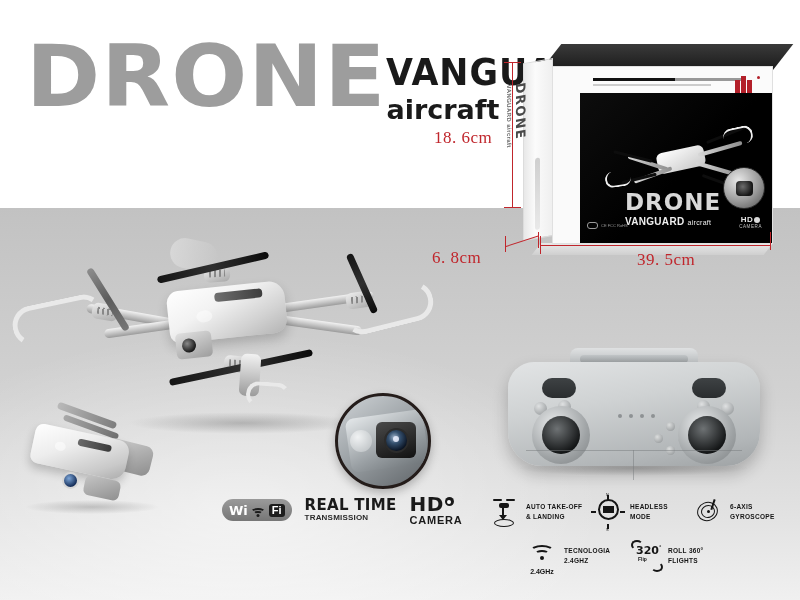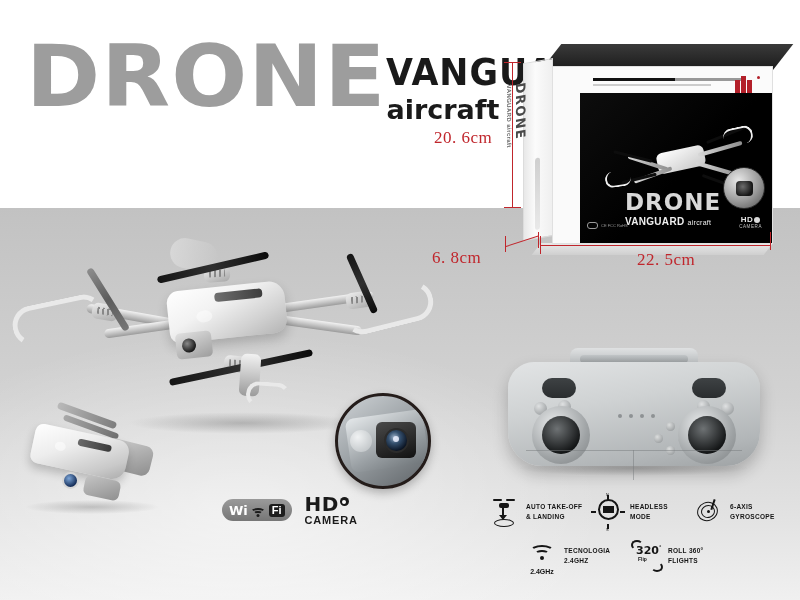--- a/index.html
+++ b/index.html
@@ -358,31 +358,31 @@
         <div class="hd-t"><span>HD</span><b></b></div>
         <div class="hd-b">CAMERA</div>
       </div>
     </div>
   </div>
 
   <div>
     <div class="rule rule-v" style="left:512px;top:62px;height:146px;"></div>
     <div class="cap" style="left:504px;top:62px;width:17px;height:1.3px;"></div>
     <div class="cap" style="left:504px;top:207px;width:17px;height:1.3px;"></div>
-    <div class="dim dim-h">20. 6cm</div>
+    <div class="dim dim-h">18. 6cm</div>
 
     <div class="rule rule-h" style="left:506px;top:246px;width:34px;transform:rotate(-18deg);transform-origin:left center;"></div>
     <div class="cap" style="left:505px;top:236px;width:1.3px;height:16px;"></div>
     <div class="cap" style="left:538px;top:232px;width:1.3px;height:16px;"></div>
     <div class="dim dim-d">6. 8cm</div>
 
     <div class="rule rule-h" style="left:540px;top:245px;width:231px;"></div>
     <div class="cap" style="left:540px;top:236px;width:1.3px;height:18px;"></div>
     <div class="cap" style="left:770px;top:232px;width:1.3px;height:18px;"></div>
-    <div class="dim dim-w">22. 5cm</div>
+    <div class="dim dim-w">39. 5cm</div>
   </div>
 
   <div class="drone-main">
     <div class="dm-shadow"></div>
 
     <div class="dm-arm" style="left:78px;top:96px;width:98px;transform:rotate(10deg);"></div>
     <div class="dm-arm" style="left:262px;top:82px;width:104px;transform:rotate(-8deg);"></div>
     <div class="dm-arm" style="left:96px;top:108px;width:80px;transform:rotate(-8deg);"></div>
     <div class="dm-arm" style="left:258px;top:104px;width:96px;transform:rotate(8deg);"></div>
 
@@ -465,20 +465,24 @@
     <div class="wifi-pill">
       <span class="wtxt">Wi</span>
       <span class="wifi-arc">
         <span></span>
           <span></span>
           <i></i>
       </span>
       <span class="wbox">Fi</span>
     </div>
 
+    <div class="rt">
+      <div class="rt-a">REAL TIME</div>
+      <div class="rt-b">TRANSMISSION</div>
+    </div>
 
     <div class="hdb">
       <div class="hdb-a"><span>HD</span><b></b></div>
       <div class="hdb-b">CAMERA</div>
     </div>
   </div>
 
   <div class="features">
     <div class="frow">
 

